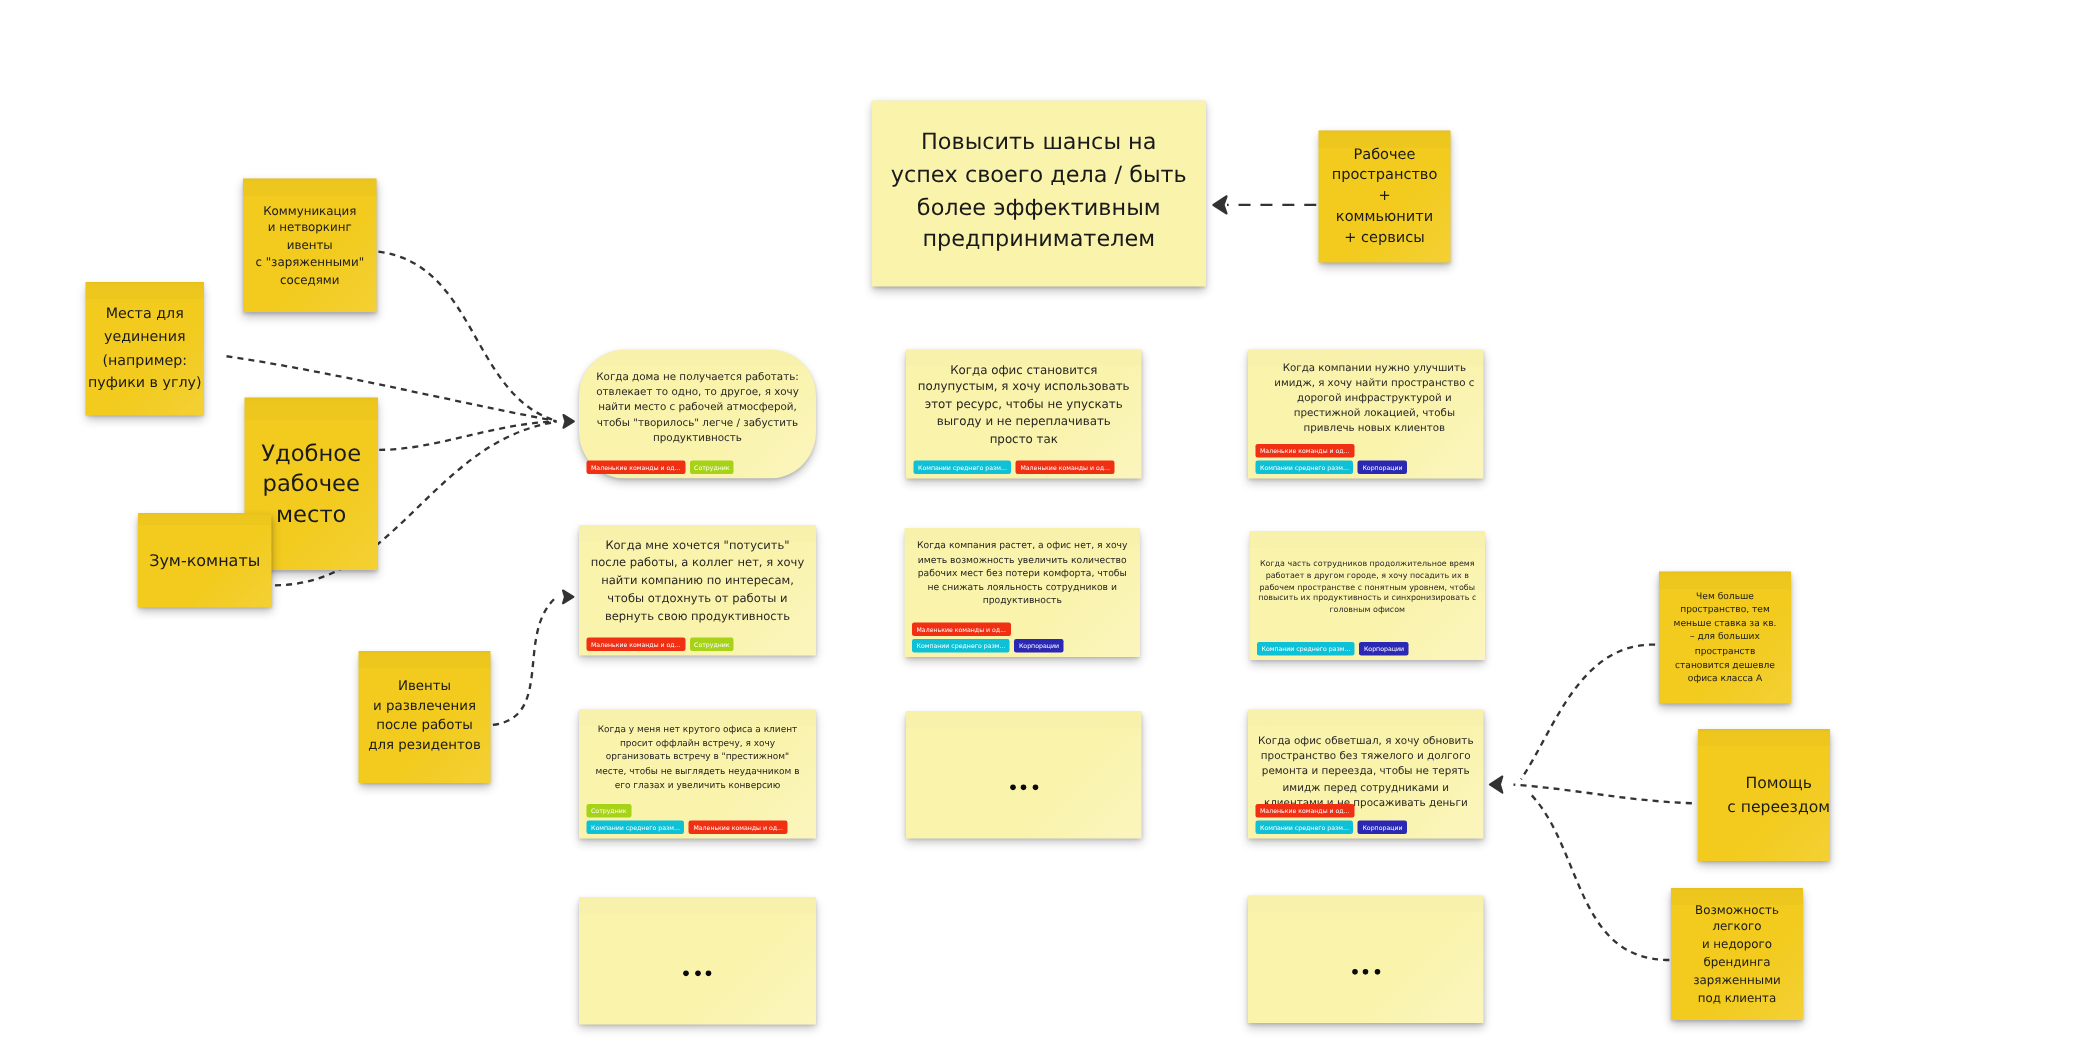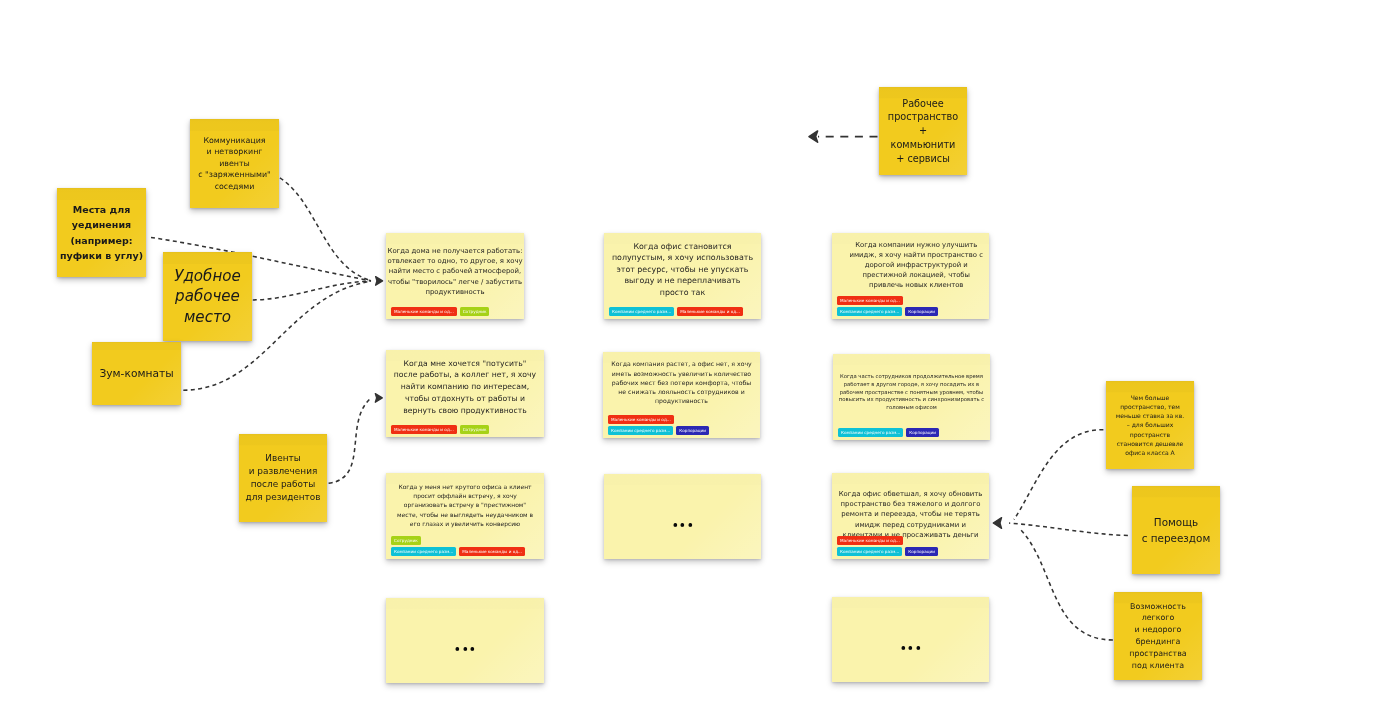--- a/index.html
+++ b/index.html
@@ -72,44 +72,50 @@
       <polygon class="big" points="817.6,131.0 809.0,136.6 817.6,142.2 815.6,136.6"></polygon>
 
       <path d="M1103.4,429.7 C1053,429 1037,485 1014,519.5"></path>
       <path d="M1127.9,535.5 C1085,534 1050,526 1009,523.1"></path>
       <path d="M1112.9,640 C1050,640 1055,565 1020,529"></path>
       <polygon points="1001.6,517.6 993.2,523 1001.6,528.4 1000.0,523"></polygon>
     </g>
 
   </svg>
 
+  <div class="sticky" style="left:581px;top:67px;width:223px;height:124px;background:#FAF3AC;font-size:14.9px;line-height:21.6px;padding-bottom:3px;">
+    <span class="txt">Повысить шансы на
+успех своего дела / быть
+более эффективным
+предпринимателем</span>
+  </div>
 
   <div class="sticky" style="left:879px;top:87px;width:88px;height:88px;font-size:9.7px;line-height:13.8px;">
     <span class="txt">Рабочее
 пространство
 +
 коммьюнити
 + сервисы</span>
   </div>
 
   <div id="left-notes">
-      <div class="sticky" style="left:162px;top:119px;width:89px;height:89px;font-size:7.9px;line-height:11.55px;margin-left:28px;">
+      <div class="sticky" style="left:162px;top:119px;width:89px;height:89px;font-size:7.9px;line-height:11.55px;">
         <span class="txt">Коммуникация
 и нетворкинг
 ивенты
 с "заряженными"
 соседями</span>
       </div>
-      <div class="sticky" style="left:57px;top:188px;width:89px;height:89px;font-size:9.5px;line-height:15.3px;font-weight:bold;">
+      <div class="sticky" style="left:57px;top:188px;width:79px;height:89px;font-size:9.5px;line-height:15.3px;">
         <span class="txt">Места для
 уединения
 (например:
 пуфики в углу)</span>
       </div>
-      <div class="sticky" style="left:163px;top:252px;width:89px;height:89px;font-size:15.1px;line-height:20.3px;font-style:italic;">
+      <div class="sticky" style="left:163px;top:265px;width:89px;height:115px;font-size:15.1px;line-height:20.3px;">
         <span class="txt">Удобное
 рабочее
 место</span>
       </div>
       <div class="sticky" style="left:92px;top:342px;width:89px;height:63px;font-size:10.66px;line-height:17px;">
         <span class="txt">Зум-комнаты</span>
       </div>
       <div class="sticky" style="left:239px;top:434px;width:88px;height:88px;font-size:8.91px;line-height:12.8px;">
         <span class="txt">Ивенты
 и развлечения
@@ -120,35 +126,35 @@
   <div id="right-notes">
       <div class="sticky" style="left:1106px;top:381px;width:88px;height:88px;font-size:6.07px;line-height:9.2px;">
         <span class="txt">Чем больше
 пространство, тем
 меньше ставка за кв.
 – для больших
 пространств
 становится дешевле
 офиса класса А</span>
       </div>
-      <div class="sticky" style="left:1132px;top:486px;width:88px;height:88px;font-size:10.4px;line-height:16.2px;">
+      <div class="sticky" style="left:1132px;top:486px;width:88px;height:88px;font-size:10.4px;line-height:16.2px;justify-content:flex-end;">
         <span class="txt">Помощь
 с переездом</span>
       </div>
       <div class="sticky" style="left:1114px;top:592px;width:88px;height:88px;font-size:7.9px;line-height:11.8px;">
         <span class="txt">Возможность
 легкого
 и недорого
 брендинга
-пространства
+заряженными
 под клиента</span>
       </div>
     </div>
   <div id="cards">
-      <div class="card" style="left:386px;top:233px;width:138px;height:86px;">
+      <div class="card" style="left:386px;top:233px;width:158px;height:86px;border-radius:31px;">
         <div class="body" style="font-size:6.9px;line-height:10.2px;padding-top:0px;padding-bottom:9px;">
           <span class="txt">Когда дома не получается работать:
 отвлекает то одно, то другое, я хочу
 найти место с рабочей атмосферой,
 чтобы "творилось" легче / забустить
 продуктивность</span>
         </div>
         <div class="tags">
           <div class="tagrow">
             <span class="tag red">Маленькие команды и од...</span>

